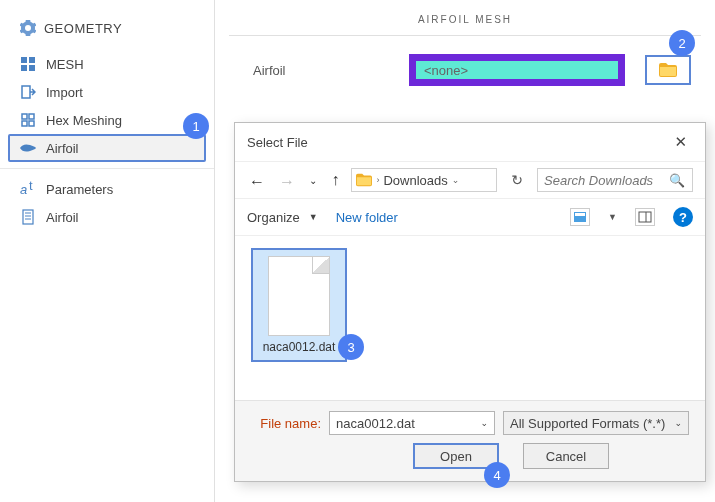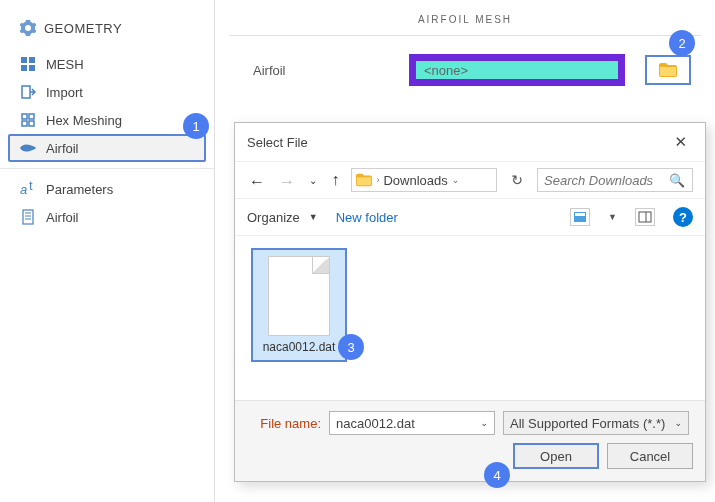--- a/index.html
+++ b/index.html
@@ -44,21 +44,21 @@
   .file-icon-box::after { content: ""; position: absolute; top: 0; right: 0; width: 16px; height: 16px; background: linear-gradient(135deg, #fff 0 50%, #ddd 50% 100%); border-left: 1px solid #ccc; border-bottom: 1px solid #ccc; }
   .file-name { font-size: 12px; text-align: center; color: #333; }
   .dlg-footer { background: #f5f5f5; border-top: 1px solid #e3e3e3; padding: 10px 12px 12px 12px; }
   .footer-row { display: flex; align-items: center; gap: 8px; margin-bottom: 8px; }
   .footer-label { width: 74px; text-align: right; color: #c2410c; }
   .combo { height: 24px; border: 1px solid #b4b4b4; background: #fff; display: flex; align-items: center; justify-content: space-between; padding: 0 6px; }
   .combo.fname { flex: 1; max-width: 166px; }
   .combo.filter { width: 186px; background: #efefef; }
   .btn { height: 26px; width: 86px; border: 1px solid #adadad; background: #efefef; display: flex; align-items: center; justify-content: center; cursor: pointer; }
   .btn.primary { border: 2px solid #5b86d6; }
-  .footer-btns { display: flex; gap: 8px; justify-content: flex-end; padding-left: 82px; }
+  .footer-btns { display: flex; gap: 24px; justify-content: center; padding-left: 82px; }
   svg { display: block; }
 </style>
 </head>
 <body>
 
 <div class="root">
 
   <div class="sidebar">
     <div class="section-header">
       <span class="icon">

